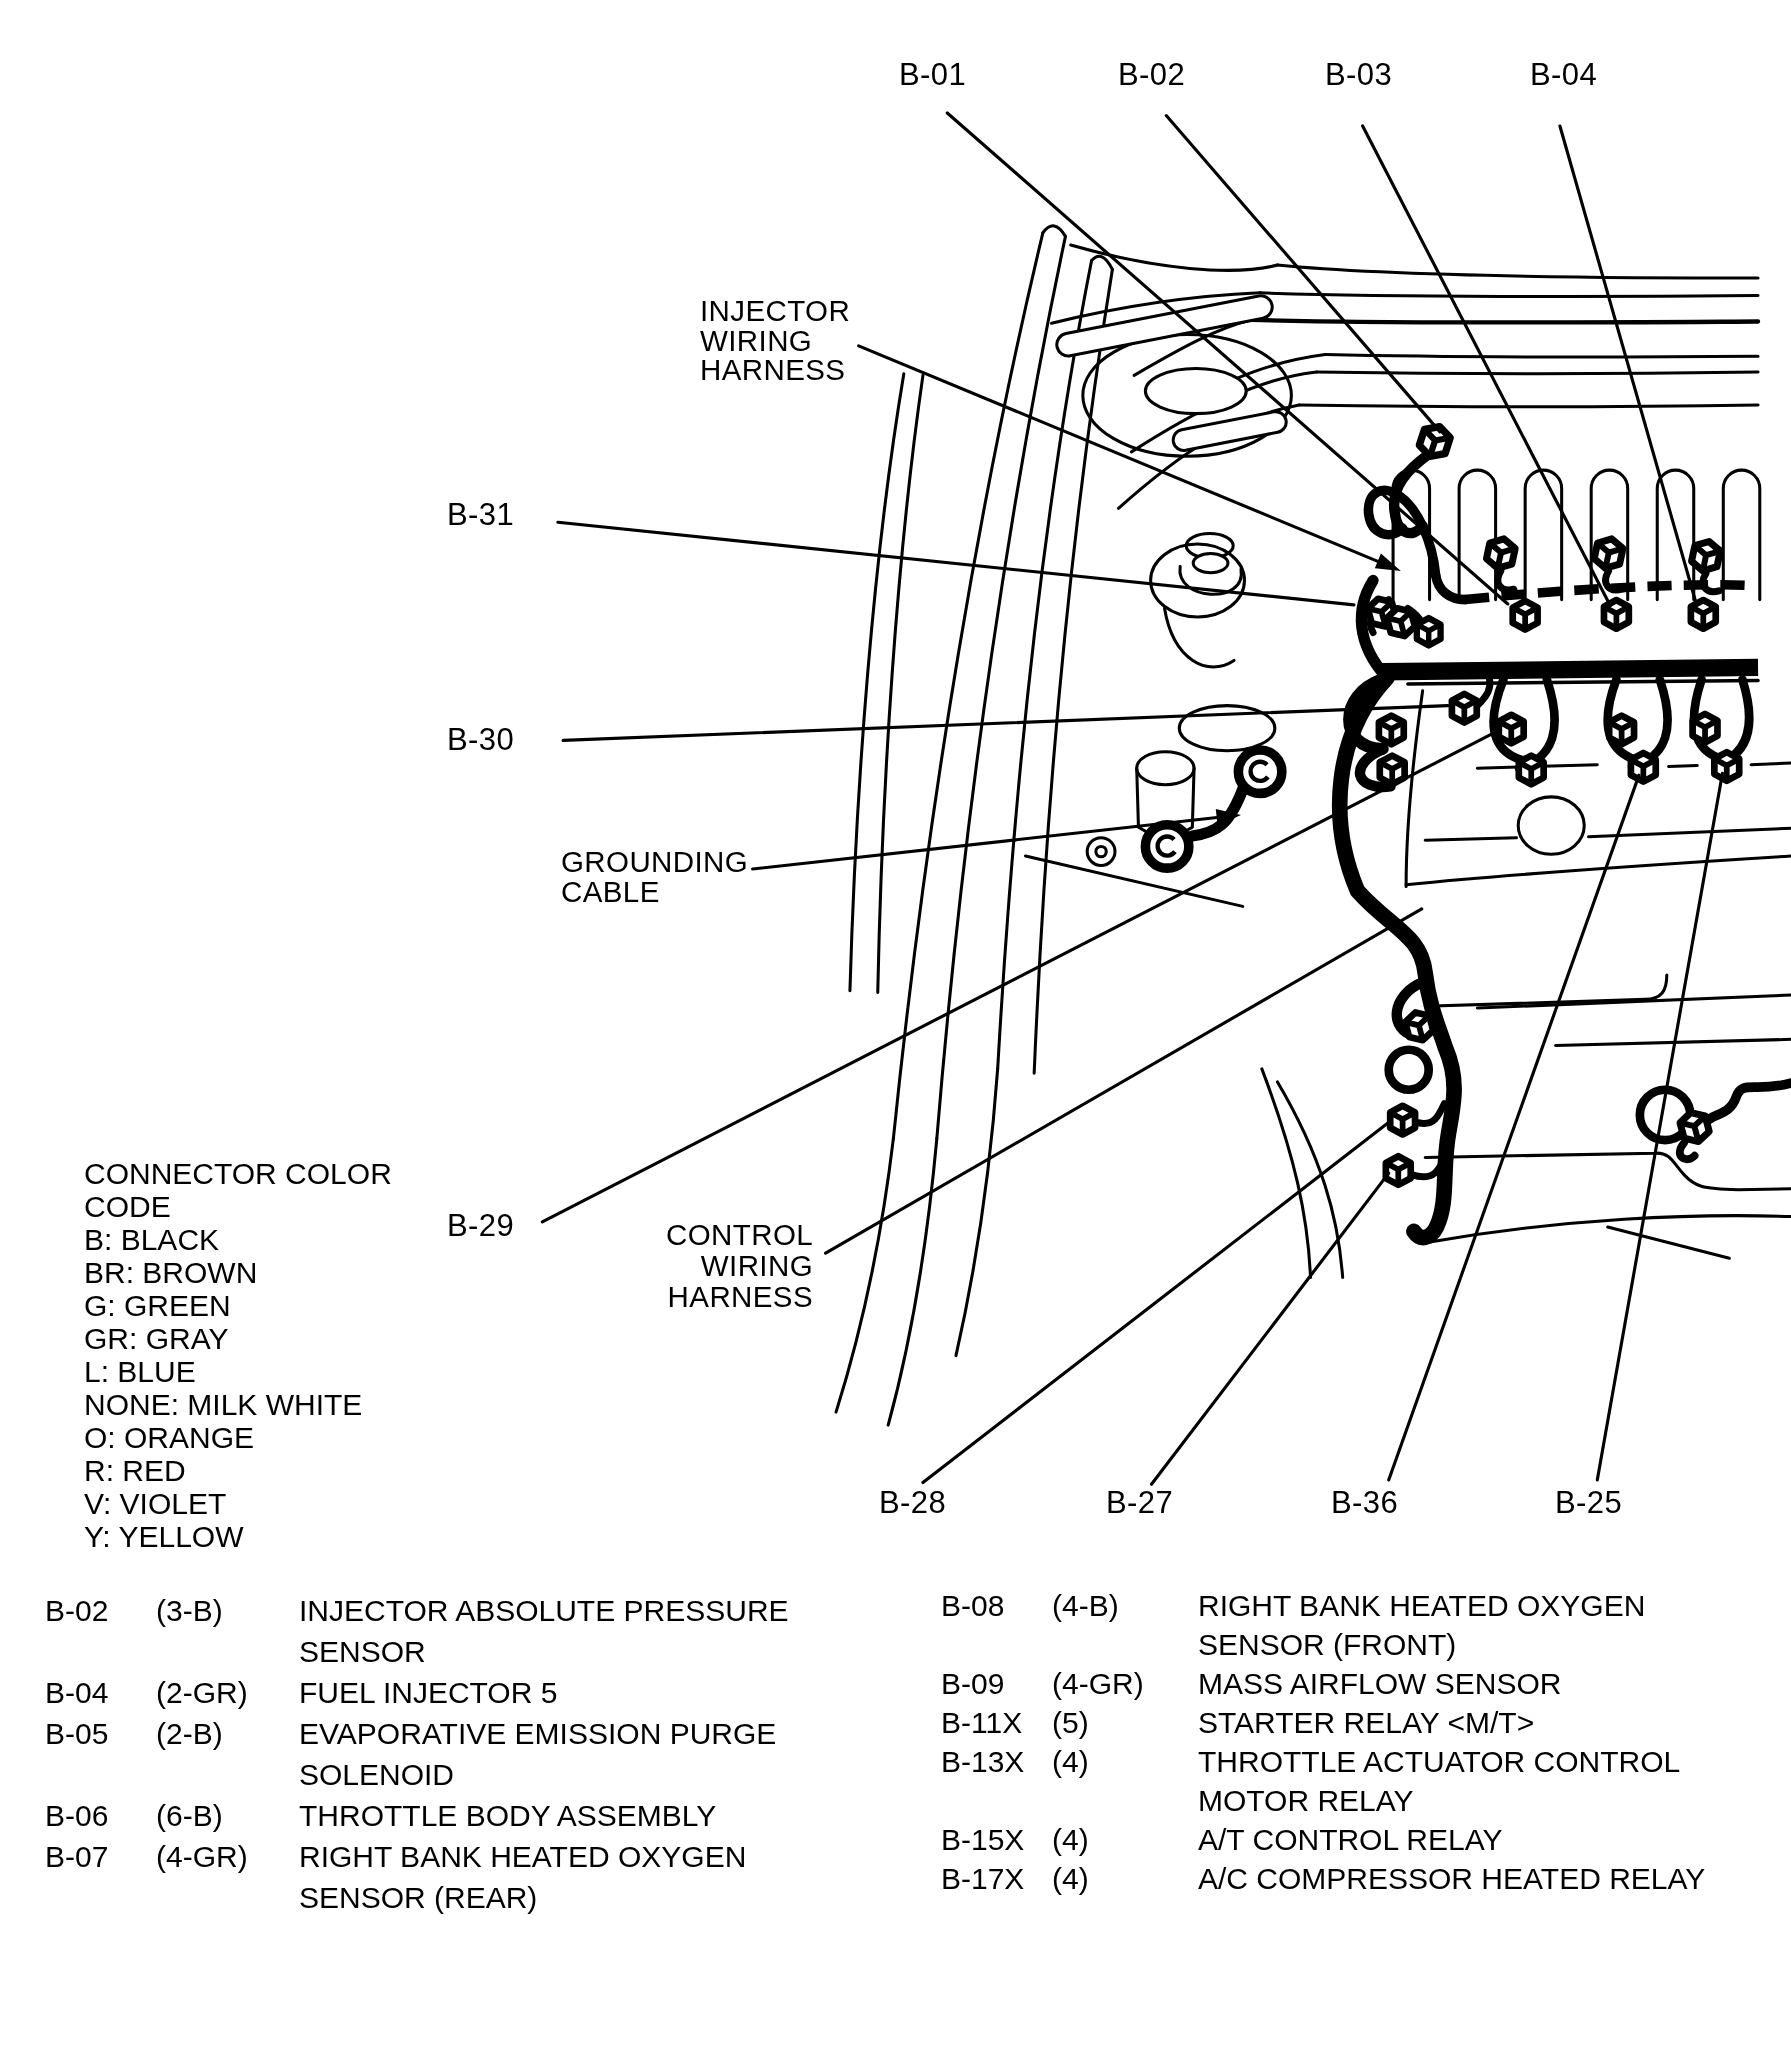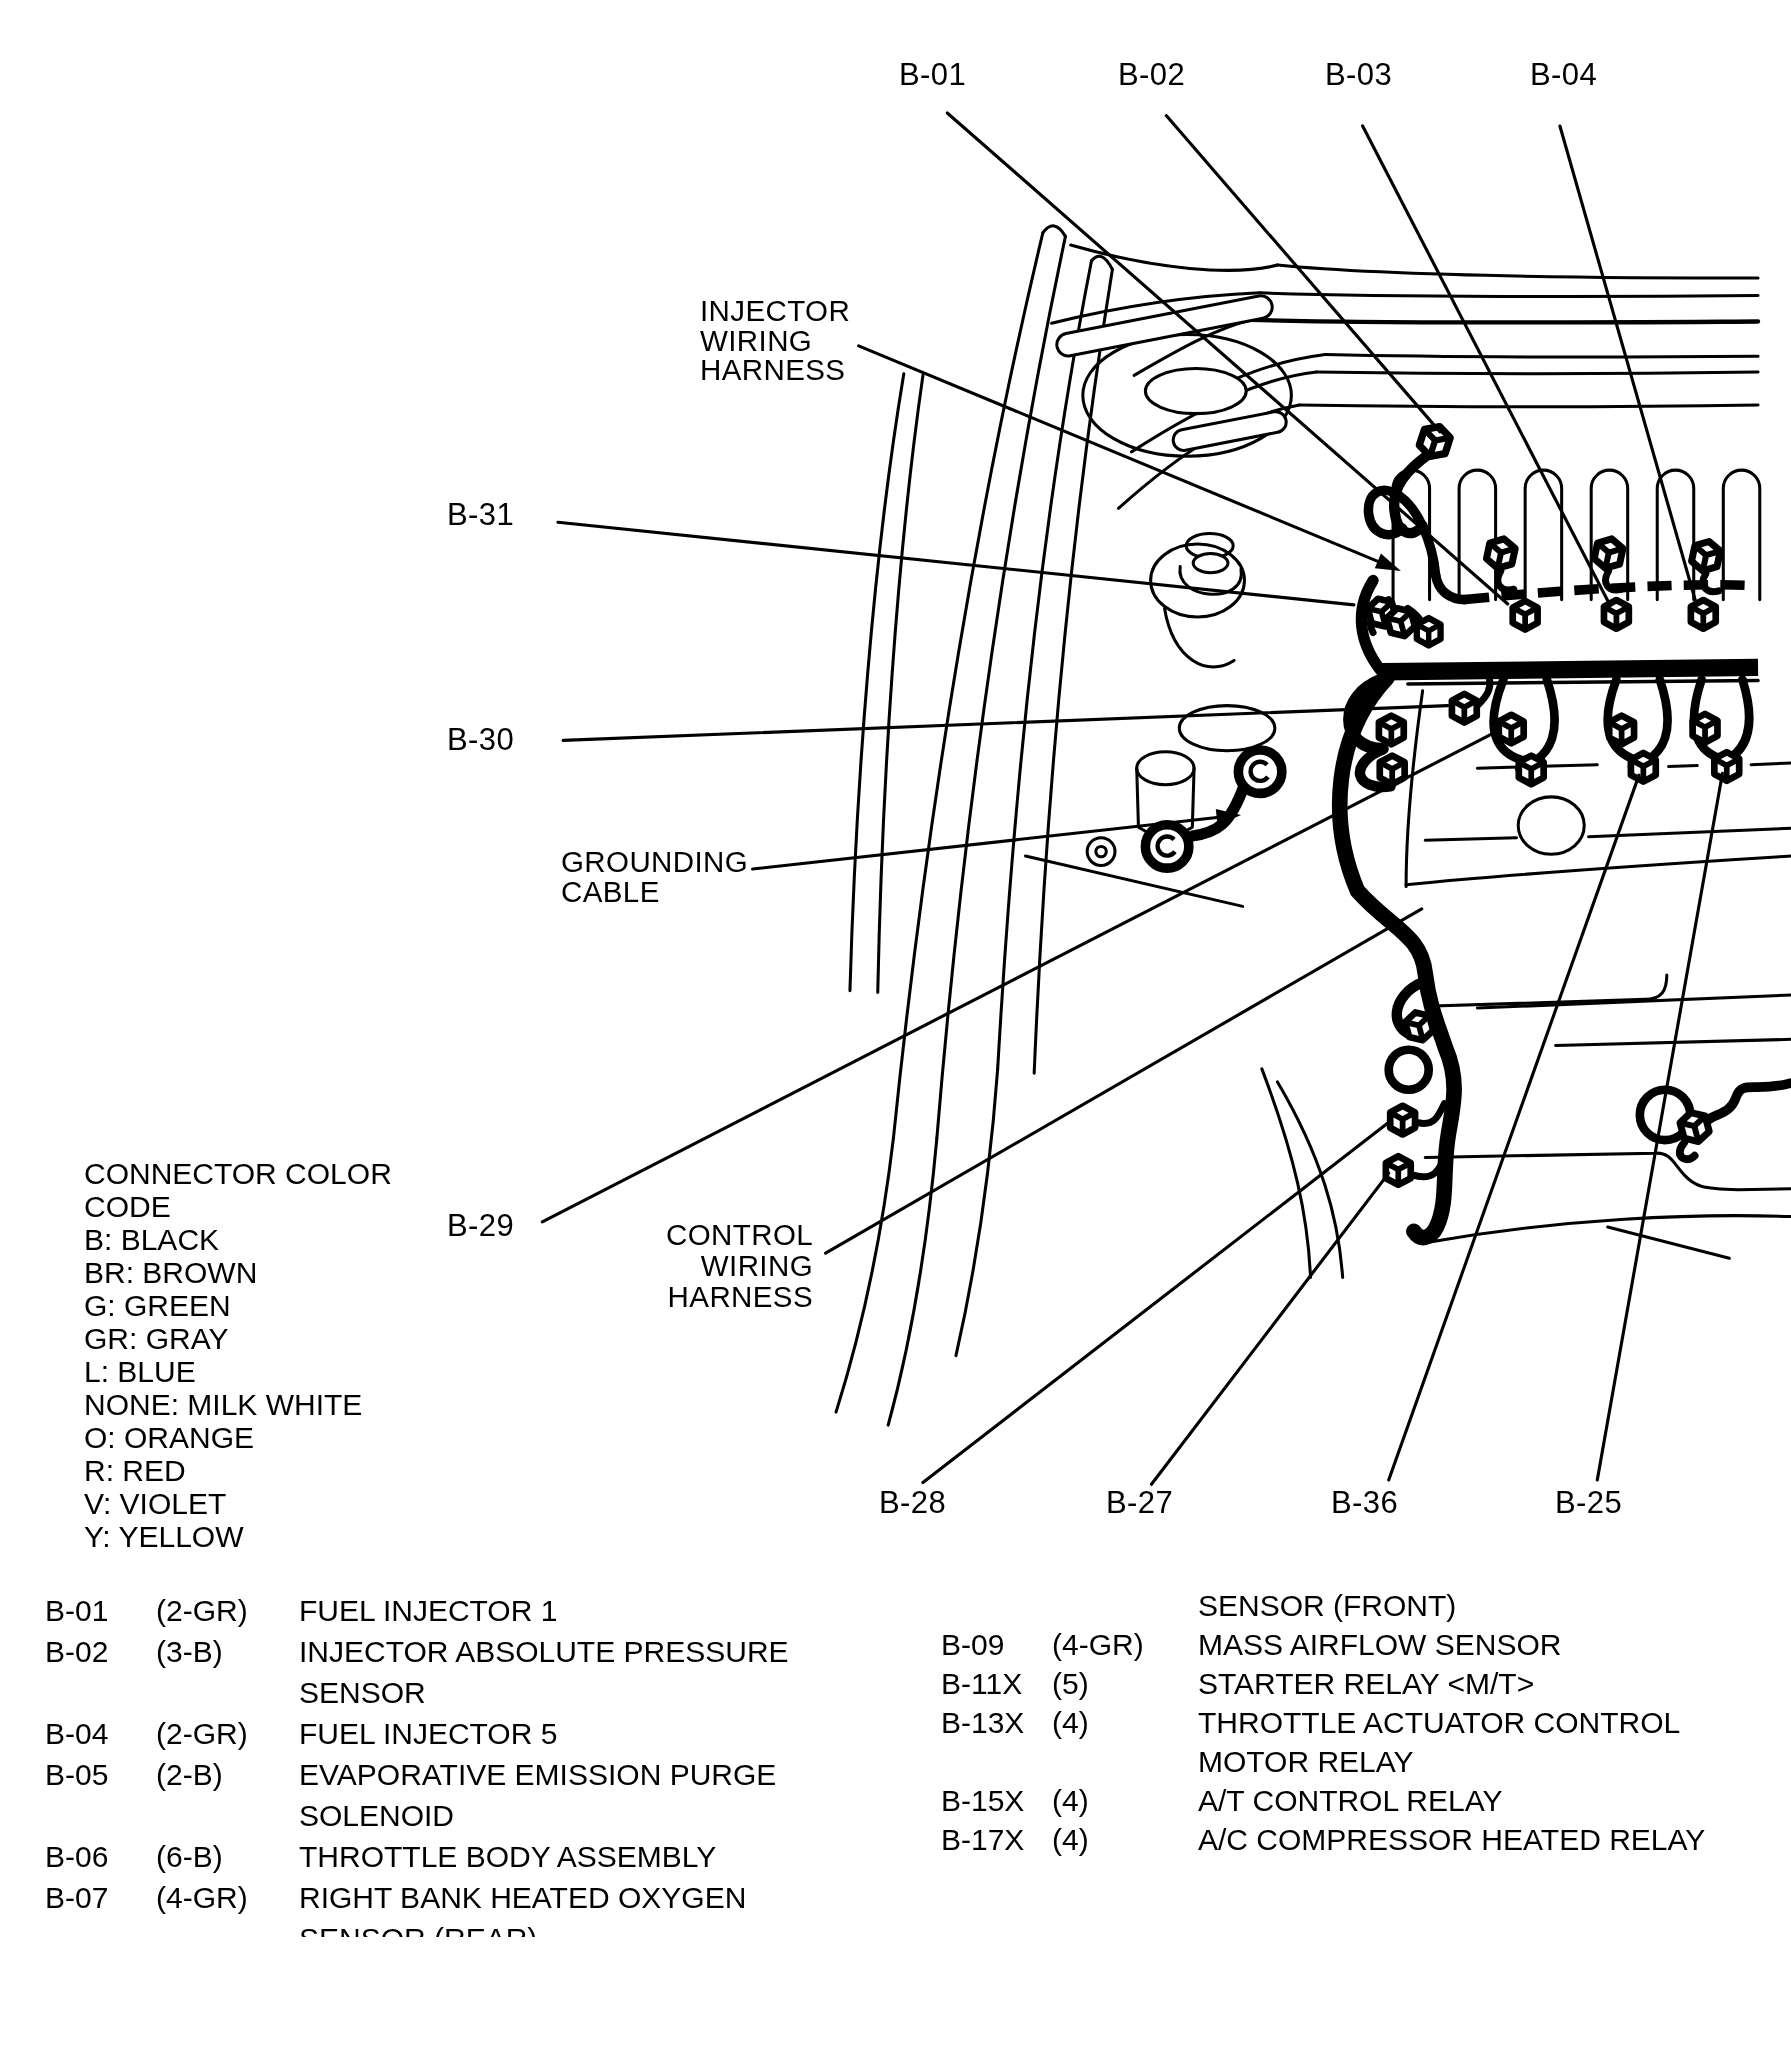--- a/index.html
+++ b/index.html
@@ -240,32 +240,32 @@
     <div>GR: GRAY</div>
     <div>L: BLUE</div>
     <div>NONE: MILK WHITE</div>
     <div>O: ORANGE</div>
     <div>R: RED</div>
     <div>V: VIOLET</div>
     <div>Y: YELLOW</div>
   </div>
 
   <div class="tcol" id="table-left" style="left:45px;top:1590px">
-    <div class="trow"><span class="tcode">B-01</span><span class="tcolor">(2-GR)</span><span class="tdesc">FUEL INJECTOR 1</span></div>
     <div class="trow"><span class="tcode">B-02</span><span class="tcolor">(3-B)</span><span class="tdesc">INJECTOR ABSOLUTE PRESSURE</span></div>
     <div class="trow"><span class="tcode"></span><span class="tcolor"></span><span class="tdesc">SENSOR</span></div>
     <div class="trow"><span class="tcode">B-04</span><span class="tcolor">(2-GR)</span><span class="tdesc">FUEL INJECTOR 5</span></div>
     <div class="trow"><span class="tcode">B-05</span><span class="tcolor">(2-B)</span><span class="tdesc">EVAPORATIVE EMISSION PURGE</span></div>
     <div class="trow"><span class="tcode"></span><span class="tcolor"></span><span class="tdesc">SOLENOID</span></div>
     <div class="trow"><span class="tcode">B-06</span><span class="tcolor">(6-B)</span><span class="tdesc">THROTTLE BODY ASSEMBLY</span></div>
     <div class="trow"><span class="tcode">B-07</span><span class="tcolor">(4-GR)</span><span class="tdesc">RIGHT BANK HEATED OXYGEN</span></div>
     <div class="trow"><span class="tcode"></span><span class="tcolor"></span><span class="tdesc">SENSOR (REAR)</span></div>
   </div>
 
   <div class="tcol" id="table-right" style="left:941px;top:1586px">
+    <div class="trow"><span class="tcode">B-08</span><span class="tcolor">(4-B)</span><span class="tdesc">RIGHT BANK HEATED OXYGEN</span></div>
     <div class="trow"><span class="tcode"></span><span class="tcolor"></span><span class="tdesc">SENSOR (FRONT)</span></div>
     <div class="trow"><span class="tcode">B-09</span><span class="tcolor">(4-GR)</span><span class="tdesc">MASS AIRFLOW SENSOR</span></div>
     <div class="trow"><span class="tcode">B-11X</span><span class="tcolor">(5)</span><span class="tdesc">STARTER RELAY &lt;M/T&gt;</span></div>
     <div class="trow"><span class="tcode">B-13X</span><span class="tcolor">(4)</span><span class="tdesc">THROTTLE ACTUATOR CONTROL</span></div>
     <div class="trow"><span class="tcode"></span><span class="tcolor"></span><span class="tdesc">MOTOR RELAY</span></div>
     <div class="trow"><span class="tcode">B-15X</span><span class="tcolor">(4)</span><span class="tdesc">A/T CONTROL RELAY</span></div>
     <div class="trow"><span class="tcode">B-17X</span><span class="tcolor">(4)</span><span class="tdesc">A/C COMPRESSOR HEATED RELAY</span></div>
   </div>
 
   <div id="figid">G00422111</div>

